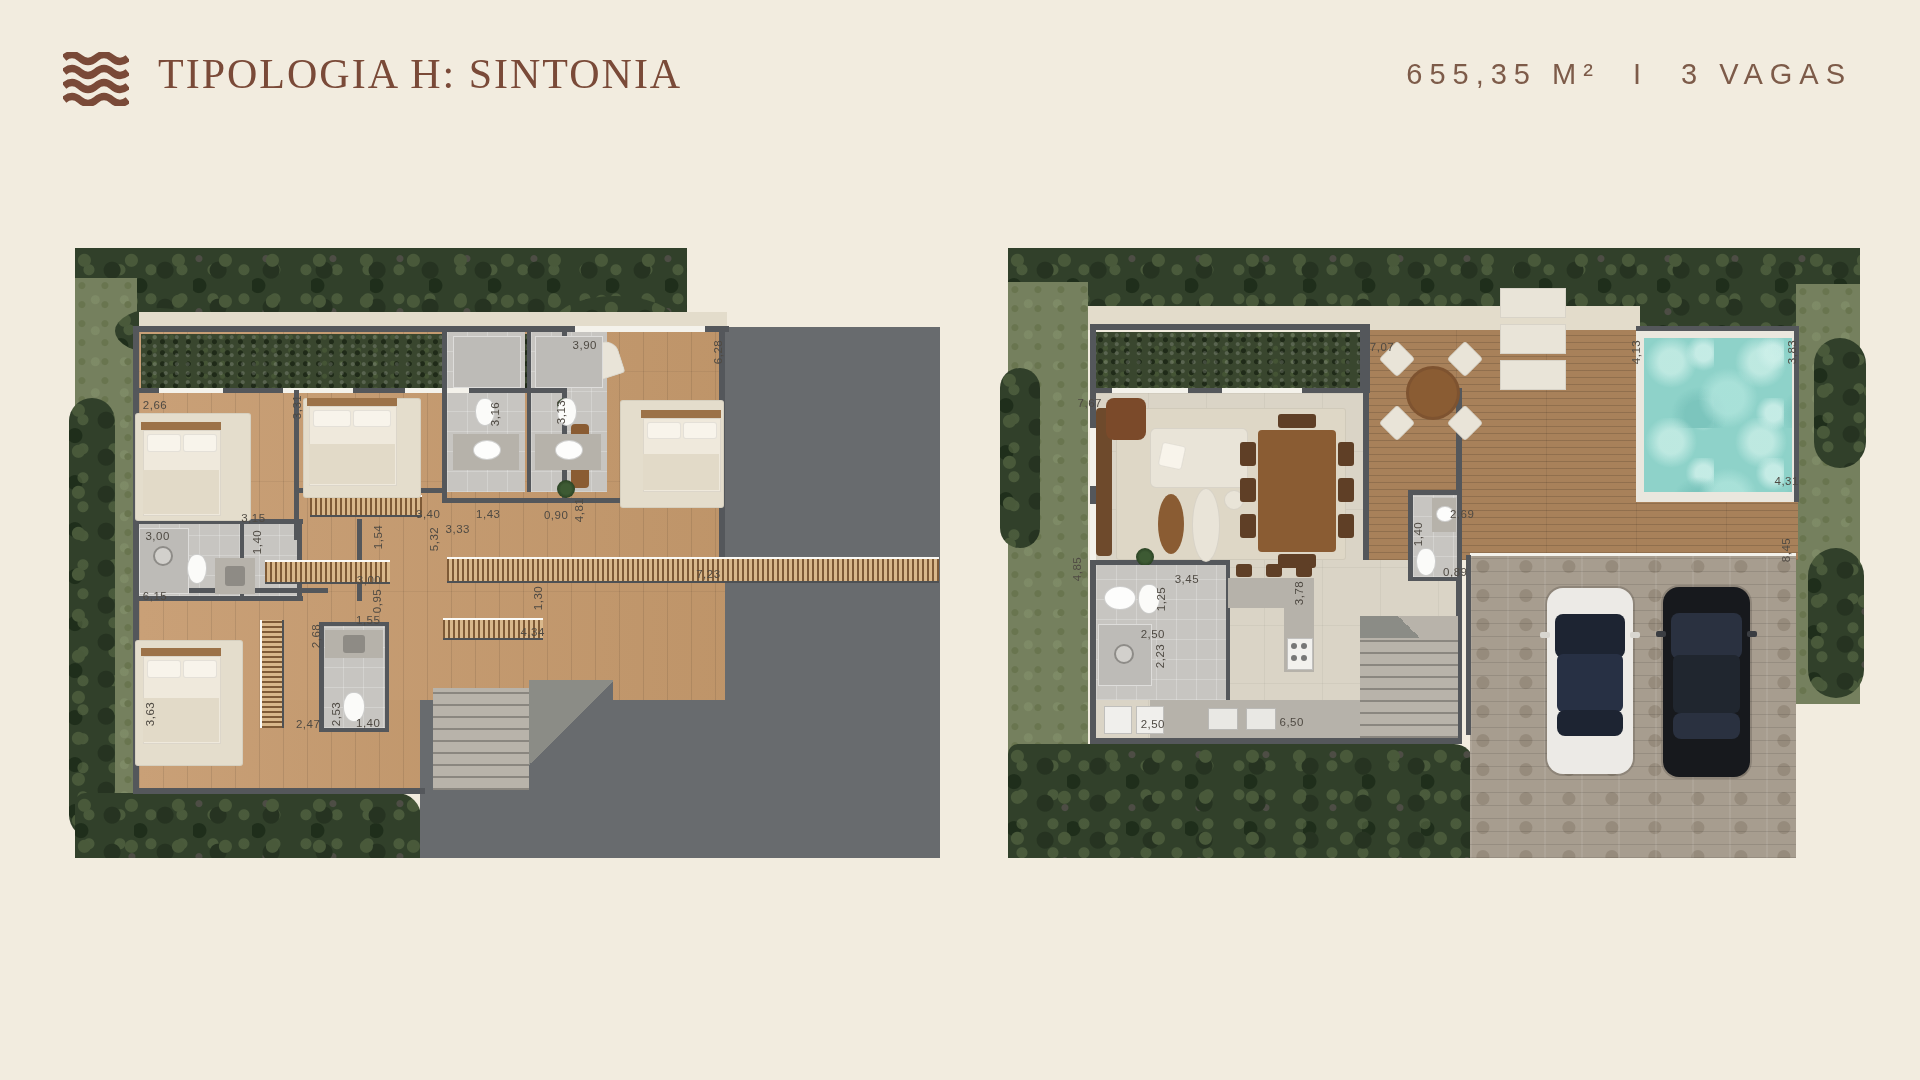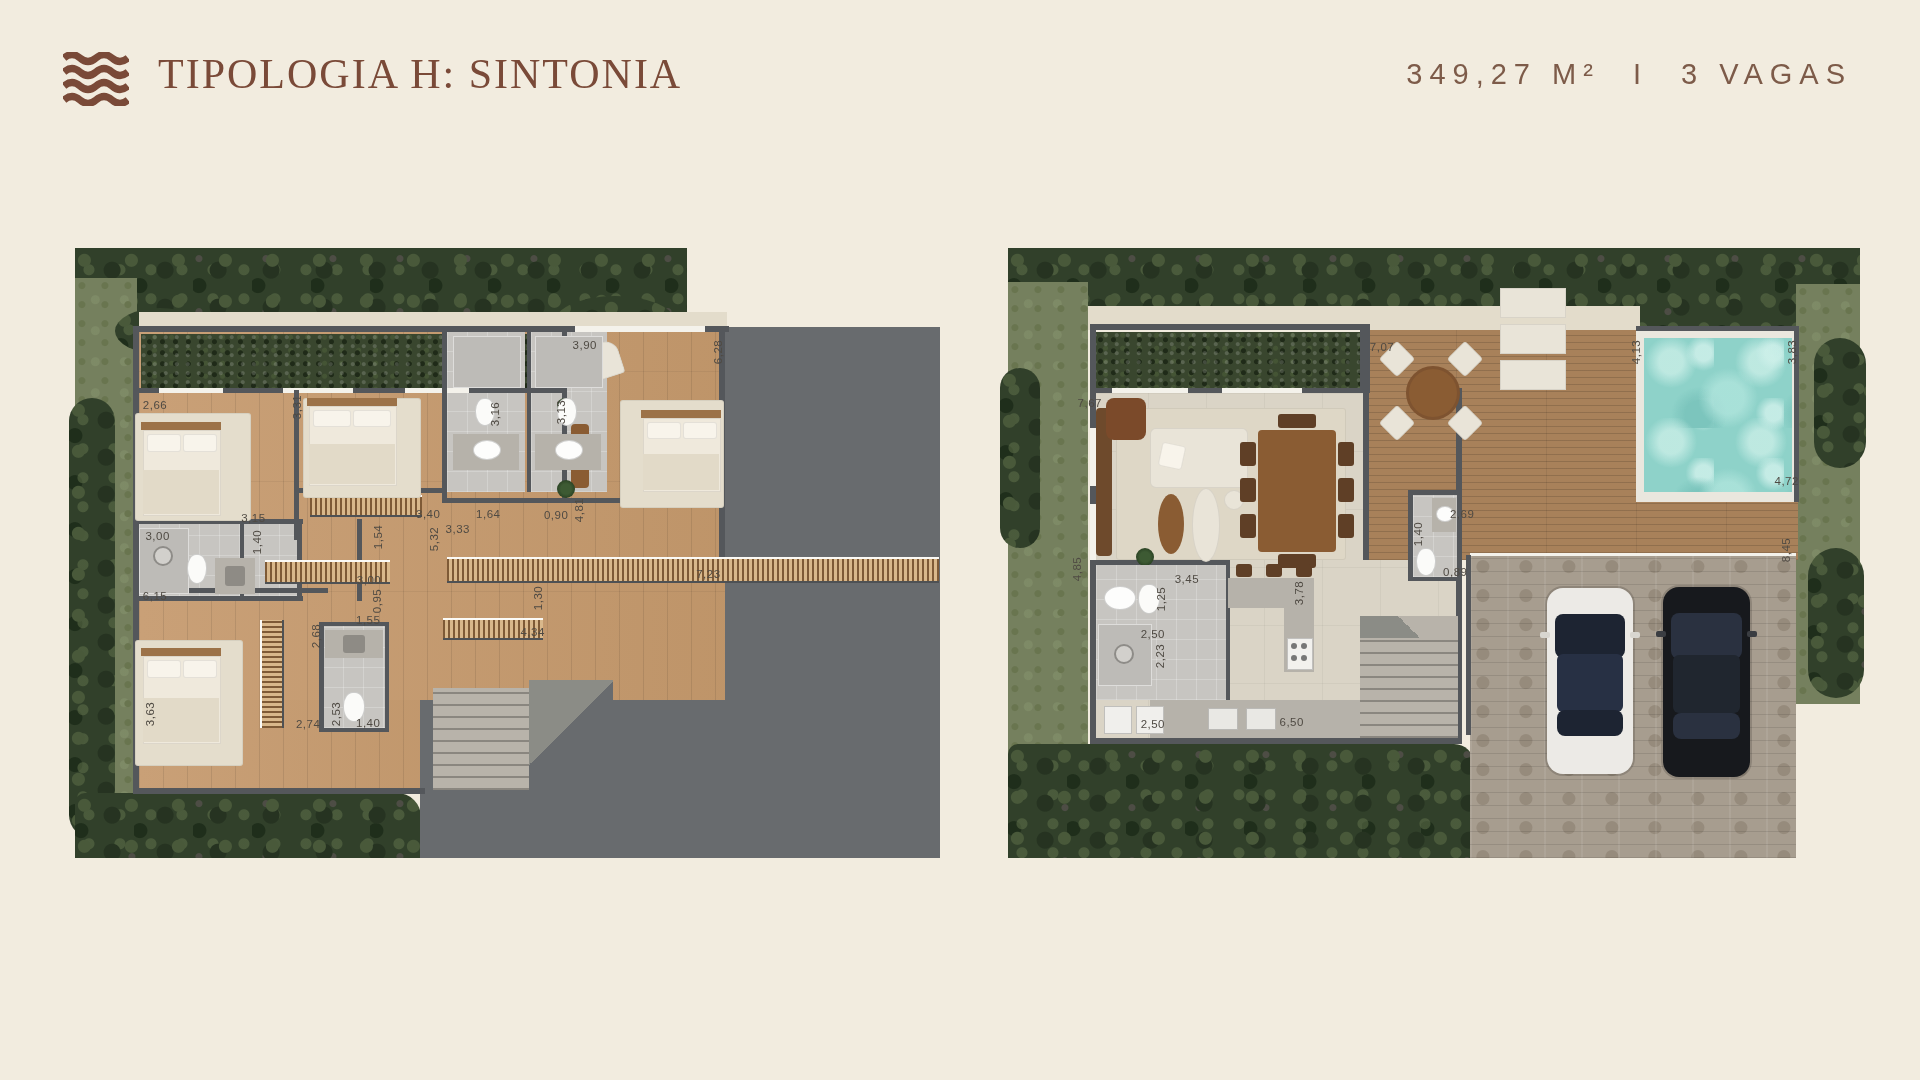--- a/index.html
+++ b/index.html
@@ -98,21 +98,21 @@
 <svg class="abs" style="left:63px;top:52px" width="66" height="54" viewBox="0 0 66 54">
   <g fill="none" stroke="#7a4a38" stroke-width="7" stroke-linecap="butt">
     <path d="M1 6 Q 9 -1 17 6 T 33 6 T 49 6 T 65 6"></path>
     <path d="M1 20 Q 9 13 17 20 T 33 20 T 49 20 T 65 20"></path>
     <path d="M1 34 Q 9 27 17 34 T 33 34 T 49 34 T 65 34"></path>
     <path d="M1 48 Q 9 41 17 48 T 33 48 T 49 48 T 65 48"></path>
   </g>
 </svg>
 <div class="page-title">TIPOLOGIA H: SINTONIA</div>
 <div class="header-right">
-  <span>349,27 M²</span>
+  <span>655,35 M²</span>
   <span>I</span>
   <span>3 VAGAS</span>
 </div>
 
 <div class="plan" id="planL">
 
   <div class="abs foliage" style="left:0;top:0;width:612px;height:88px;border-radius:0 0 18px 10px;"></div>
   <div class="abs grass" style="left:0;top:30px;width:62px;height:580px;"></div>
   <div class="abs foliage" style="left:-6px;top:150px;width:46px;height:440px;border-radius:24px;"></div>
   <div class="abs foliage" style="left:0;top:545px;width:346px;height:65px;border-radius:10px 24px 0 0;"></div>
@@ -225,32 +225,32 @@
     <span class="dim v" style="left: 73.9%; top: 17%;">6,28</span>
     <span class="dim v" style="left: 48.3%; top: 27.2%;">3,16</span>
     <span class="dim v" style="left: 55.9%; top: 26.9%;">3,13</span>
     <span class="dim" style="left: 20.5%; top: 44.3%;">3,15</span>
     <span class="dim v" style="left: 20.9%; top: 48.2%;">1,40</span>
     <span class="dim" style="left: 9.5%; top: 47.2%;">3,00</span>
     <span class="dim" style="left: 40.6%; top: 43.6%;">3,40</span>
     <span class="dim v" style="left: 34.8%; top: 47.4%;">1,54</span>
     <span class="dim v" style="left: 41.3%; top: 47.7%;">5,32</span>
     <span class="dim" style="left: 44%; top: 46.1%;">3,33</span>
-    <span class="dim" style="left: 47.5%; top: 43.6%;">1,64</span>
+    <span class="dim" style="left: 47.5%; top: 43.6%;">1,43</span>
     <span class="dim" style="left: 55.3%; top: 43.8%;">0,90</span>
     <span class="dim v" style="left: 57.9%; top: 43%;">4,81</span>
     <span class="dim" style="left: 33.8%; top: 54.4%;">3,00</span>
     <span class="dim v" style="left: 34.7%; top: 57.9%;">0,95</span>
     <span class="dim" style="left: 9.2%; top: 57%;">6,15</span>
     <span class="dim" style="left: 33.7%; top: 61%;">1,55</span>
     <span class="dim v" style="left: 27.7%; top: 63.6%;">2,68</span>
     <span class="dim v" style="left: 53.2%; top: 57.4%;">1,30</span>
     <span class="dim" style="left: 52.6%; top: 63%;">4,34</span>
     <span class="dim v" style="left: 8.6%; top: 76.4%;">3,63</span>
-    <span class="dim" style="left: 26.8%; top: 78%;">2,74</span>
+    <span class="dim" style="left: 26.8%; top: 78%;">2,47</span>
     <span class="dim v" style="left: 30%; top: 76.4%;">2,53</span>
     <span class="dim" style="left: 33.7%; top: 77.9%;">1,40</span>
     <span class="dim" style="left: 72.8%; top: 53.4%;">7,23</span>
   </div>
 
 <div class="plan" id="planR">
 
   <div class="abs foliage" style="left:0;top:0;width:852px;height:82px;border-radius:0 0 14px 14px;"></div>
   <div class="abs grass" style="left:0;top:34px;width:80px;height:576px;"></div>
   <div class="abs foliage" style="left:-8px;top:120px;width:40px;height:180px;border-radius:26px;"></div>
@@ -361,21 +361,21 @@
     <div class="abs glassy" style="left:8px;top:26px;width:71px;height:46px;background:#2a3140;"></div>
     <div class="abs" style="left:10px;top:68px;width:67px;height:58px;background:#20262f;border-radius:6px;"></div>
     <div class="abs glassy" style="left:10px;top:126px;width:67px;height:26px;background:#2a3140;"></div>
     <div class="abs" style="left:-7px;top:44px;width:10px;height:6px;background:#3a3d42;border-radius:2px;"></div>
     <div class="abs" style="left:84px;top:44px;width:10px;height:6px;background:#3a3d42;border-radius:2px;"></div>
   </div>
 <span class="dim" style="left: 9.6%; top: 25.4%;">7,67</span>
     <span class="dim" style="left: 43.9%; top: 16.2%;">7,07</span>
     <span class="dim v" style="left: 73.7%; top: 17%;">4,13</span>
     <span class="dim v" style="left: 92%; top: 17%;">3,83</span>
-    <span class="dim" style="left: 91.4%; top: 38.2%;">4,72</span>
+    <span class="dim" style="left: 91.4%; top: 38.2%;">4,31</span>
     <span class="dim v" style="left: 91.3%; top: 49.5%;">8,45</span>
     <span class="dim v" style="left: 8.1%; top: 52.6%;">4,85</span>
     <span class="dim" style="left: 21%; top: 54.3%;">3,45</span>
     <span class="dim v" style="left: 18%; top: 57.5%;">1,25</span>
     <span class="dim" style="left: 17%; top: 63.3%;">2,50</span>
     <span class="dim v" style="left: 17.8%; top: 66.9%;">2,23</span>
     <span class="dim" style="left: 17%; top: 78%;">2,50</span>
     <span class="dim" style="left: 33.3%; top: 77.7%;">6,50</span>
     <span class="dim v" style="left: 34.2%; top: 56.6%;">3,78</span>
     <span class="dim" style="left: 53.3%; top: 43.6%;">2,69</span>

